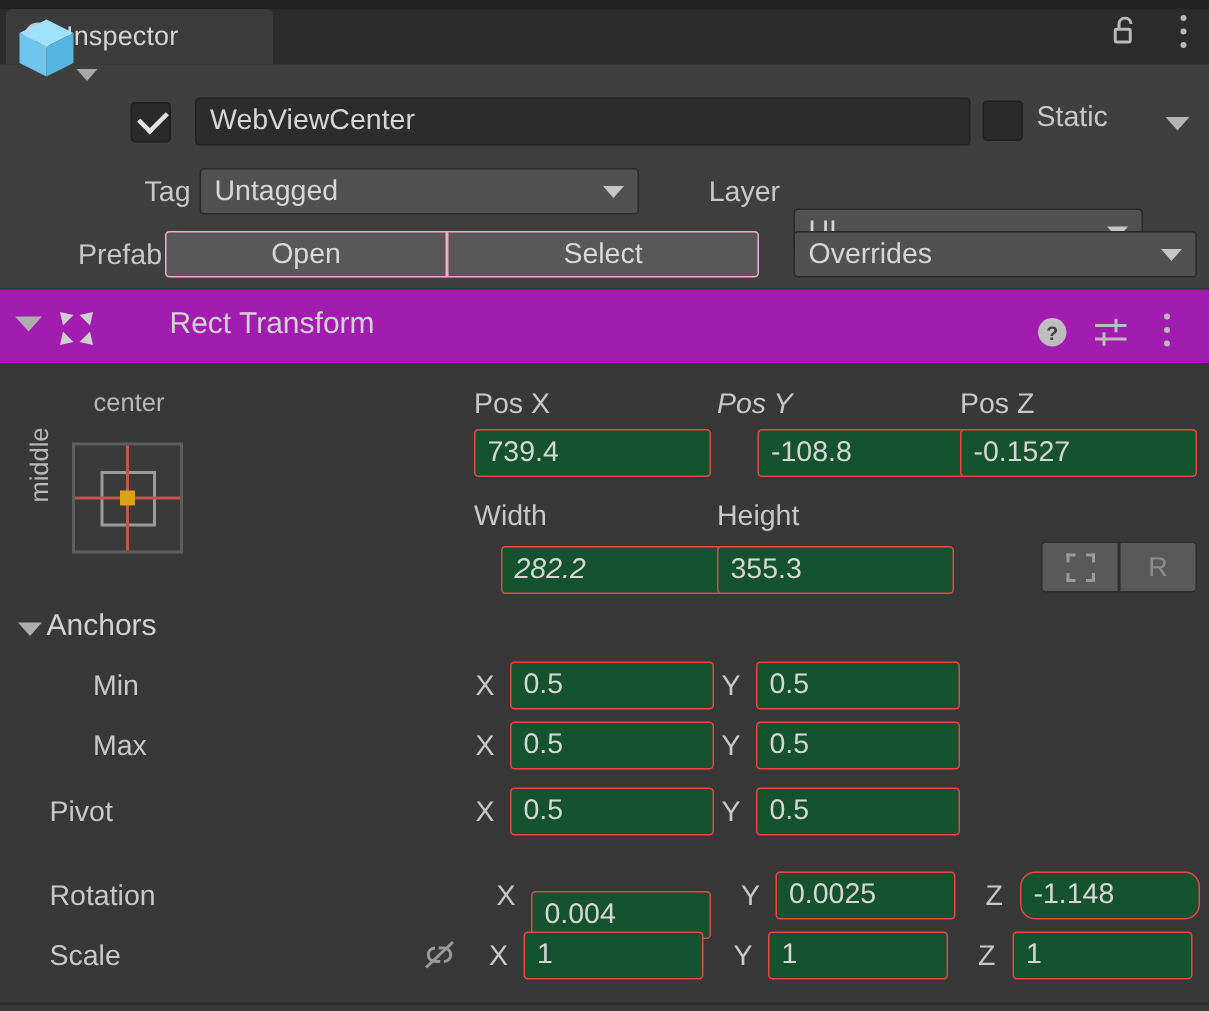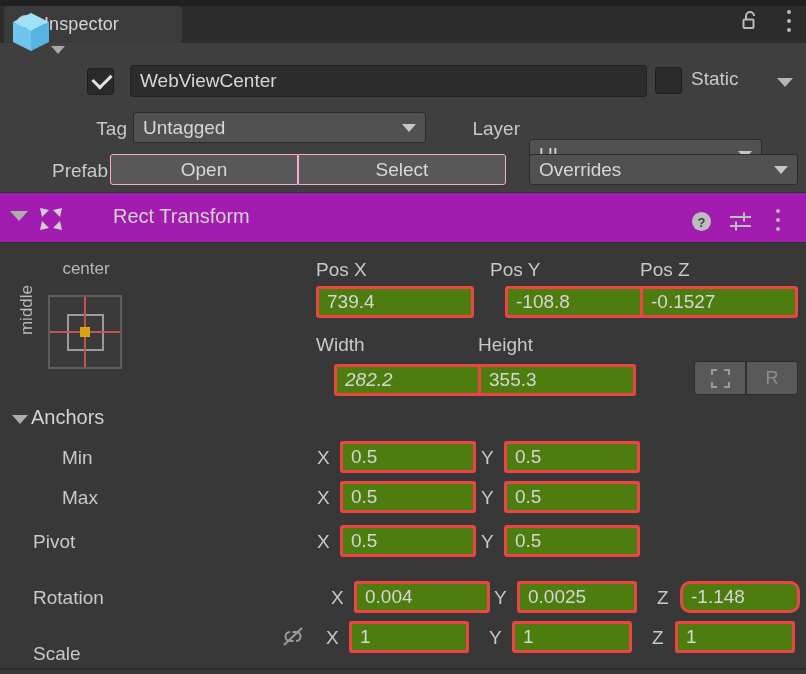--- a/index.html
+++ b/index.html
@@ -154,22 +154,22 @@
   .ap-hline { position: absolute; left: 0; top: 34px; width: 70px; height: 2px; background: #c0564f; }
   .ap-vline { position: absolute; left: 34px; top: 0; width: 2px; height: 70px; background: #c0564f; }
   .ap-pivot { position: absolute; left: 30px; top: 30px; width: 10px; height: 10px; background: #d8a316; }
   .ap-top-label { position: absolute; left: 49px; top: 259px; width: 74px; text-align: center;
     font-size: 17px; color: #b8b8b8; }
   .ap-left-label { position: absolute; left: -8px; top: 300px; width: 70px; text-align: center;
     font-size: 17px; color: #b8b8b8; transform: rotate(-90deg); transform-origin: center; }
 
   .field-label { position: absolute; font-size: 19px; color: #c8c8c8; }
   .num-field {
-    position: absolute; height: 32px; background: #4d7c0f;
-    border: 3px solid #ef4444; border-radius: 3px; box-sizing: border-box;
+    position: absolute; height: 32px; background: #14532d;
+    border: 1px solid #ef4444; border-radius: 3px; box-sizing: border-box;
     display: flex; align-items: center; padding-left: 8px;
     font-size: 19px; color: #d6d6d6;
   }
   .axis-lbl { position: absolute; font-size: 19px; color: #c8c8c8; }
 
   .toggle-btn {
     position: absolute; height: 34px; background: #595959;
     border: 1px solid #2e2e2e; box-sizing: border-box;
     display: flex; align-items: center; justify-content: center;
   }
@@ -291,21 +291,21 @@
   <div class="anchor-preset">
     <div class="ap-inner"></div>
     <div class="ap-hline"></div>
     <div class="ap-vline"></div>
     <div class="ap-pivot"></div>
   </div>
 
   <span class="field-label" style="left:316px; top:259px;">Pos X</span>
   <div class="num-field" style="left:316px; top:286px; width:158px;">739.4</div>
 
-  <span class="field-label" style="left:490px; top:259px;">Pos Y</span>
+  <span class="field-label" style="left:478px; top:259px;font-style:italic;">Pos Y</span>
   <div class="num-field" style="left:478px; top:286px; width:158px;margin-left:27px;">-108.8</div>
 
   <span class="field-label" style="left:640px; top:259px;">Pos Z</span>
   <div class="num-field" style="left:640px; top:286px; width:158px;">-0.1527</div>
 
   <span class="field-label" style="left:316px; top:334px;text-align:center;">Width</span>
   <div class="num-field" style="left:334px; top:364px; width:158px;font-style:italic;">282.2</div>
 
   <span class="field-label" style="left:478px; top:334px;">Height</span>
   <div class="num-field" style="left:478px; top:364px; width:158px;">355.3</div>
@@ -333,27 +333,27 @@
   <div class="num-field" style="left:504px; top:481px; width:136px;">0.5</div>
 
   <span class="field-label" style="left:33px; top:531px;">Pivot</span>
   <span class="axis-lbl" style="left:317px; top:531px;">X</span>
   <div class="num-field" style="left:340px; top:525px; width:136px;">0.5</div>
   <span class="axis-lbl" style="left:481px; top:531px;">Y</span>
   <div class="num-field" style="left:504px; top:525px; width:136px;">0.5</div>
 
   <span class="field-label" style="left:33px; top:587px;">Rotation</span>
   <span class="axis-lbl" style="left:331px; top:587px;">X</span>
-  <div class="num-field" style="left:354px; top:581px; width:136px;">0.004</div>
+  <div class="num-field" style="left:354px; top:594px; width:120px;">0.004</div>
   <span class="axis-lbl" style="left:494px; top:587px;">Y</span>
   <div class="num-field" style="left:517px; top:581px; width:120px;">0.0025</div>
   <span class="axis-lbl" style="left:657px; top:587px;">Z</span>
   <div class="num-field" style="left:680px; top:581px; width:120px;border-radius:10px;">-1.148</div>
 
-  <span class="field-label" style="left:33px; top:627px;margin-top:16px;">Scale</span>
+  <span class="field-label" style="left:33px; top:627px;">Scale</span>
   <div class="link-icon">
     <svg width="30" height="26" viewBox="0 0 30 26">
       <path d="M12,8 a4.5,4.5 0 0 0 0,9 h3.5" fill="none" stroke="#9a9a9a" stroke-width="2"></path>
       <path d="M18,17 a4.5,4.5 0 0 0 0,-9 h-3.5" fill="none" stroke="#9a9a9a" stroke-width="2"></path>
       <line x1="6" y1="21" x2="24" y2="4" stroke="#9a9a9a" stroke-width="2"></line>
     </svg>
   </div>
   <span class="axis-lbl" style="left:326px; top:627px;">X</span>
   <div class="num-field" style="left:349px; top:621px; width:120px;">1</div>
   <span class="axis-lbl" style="left:489px; top:627px;">Y</span>

